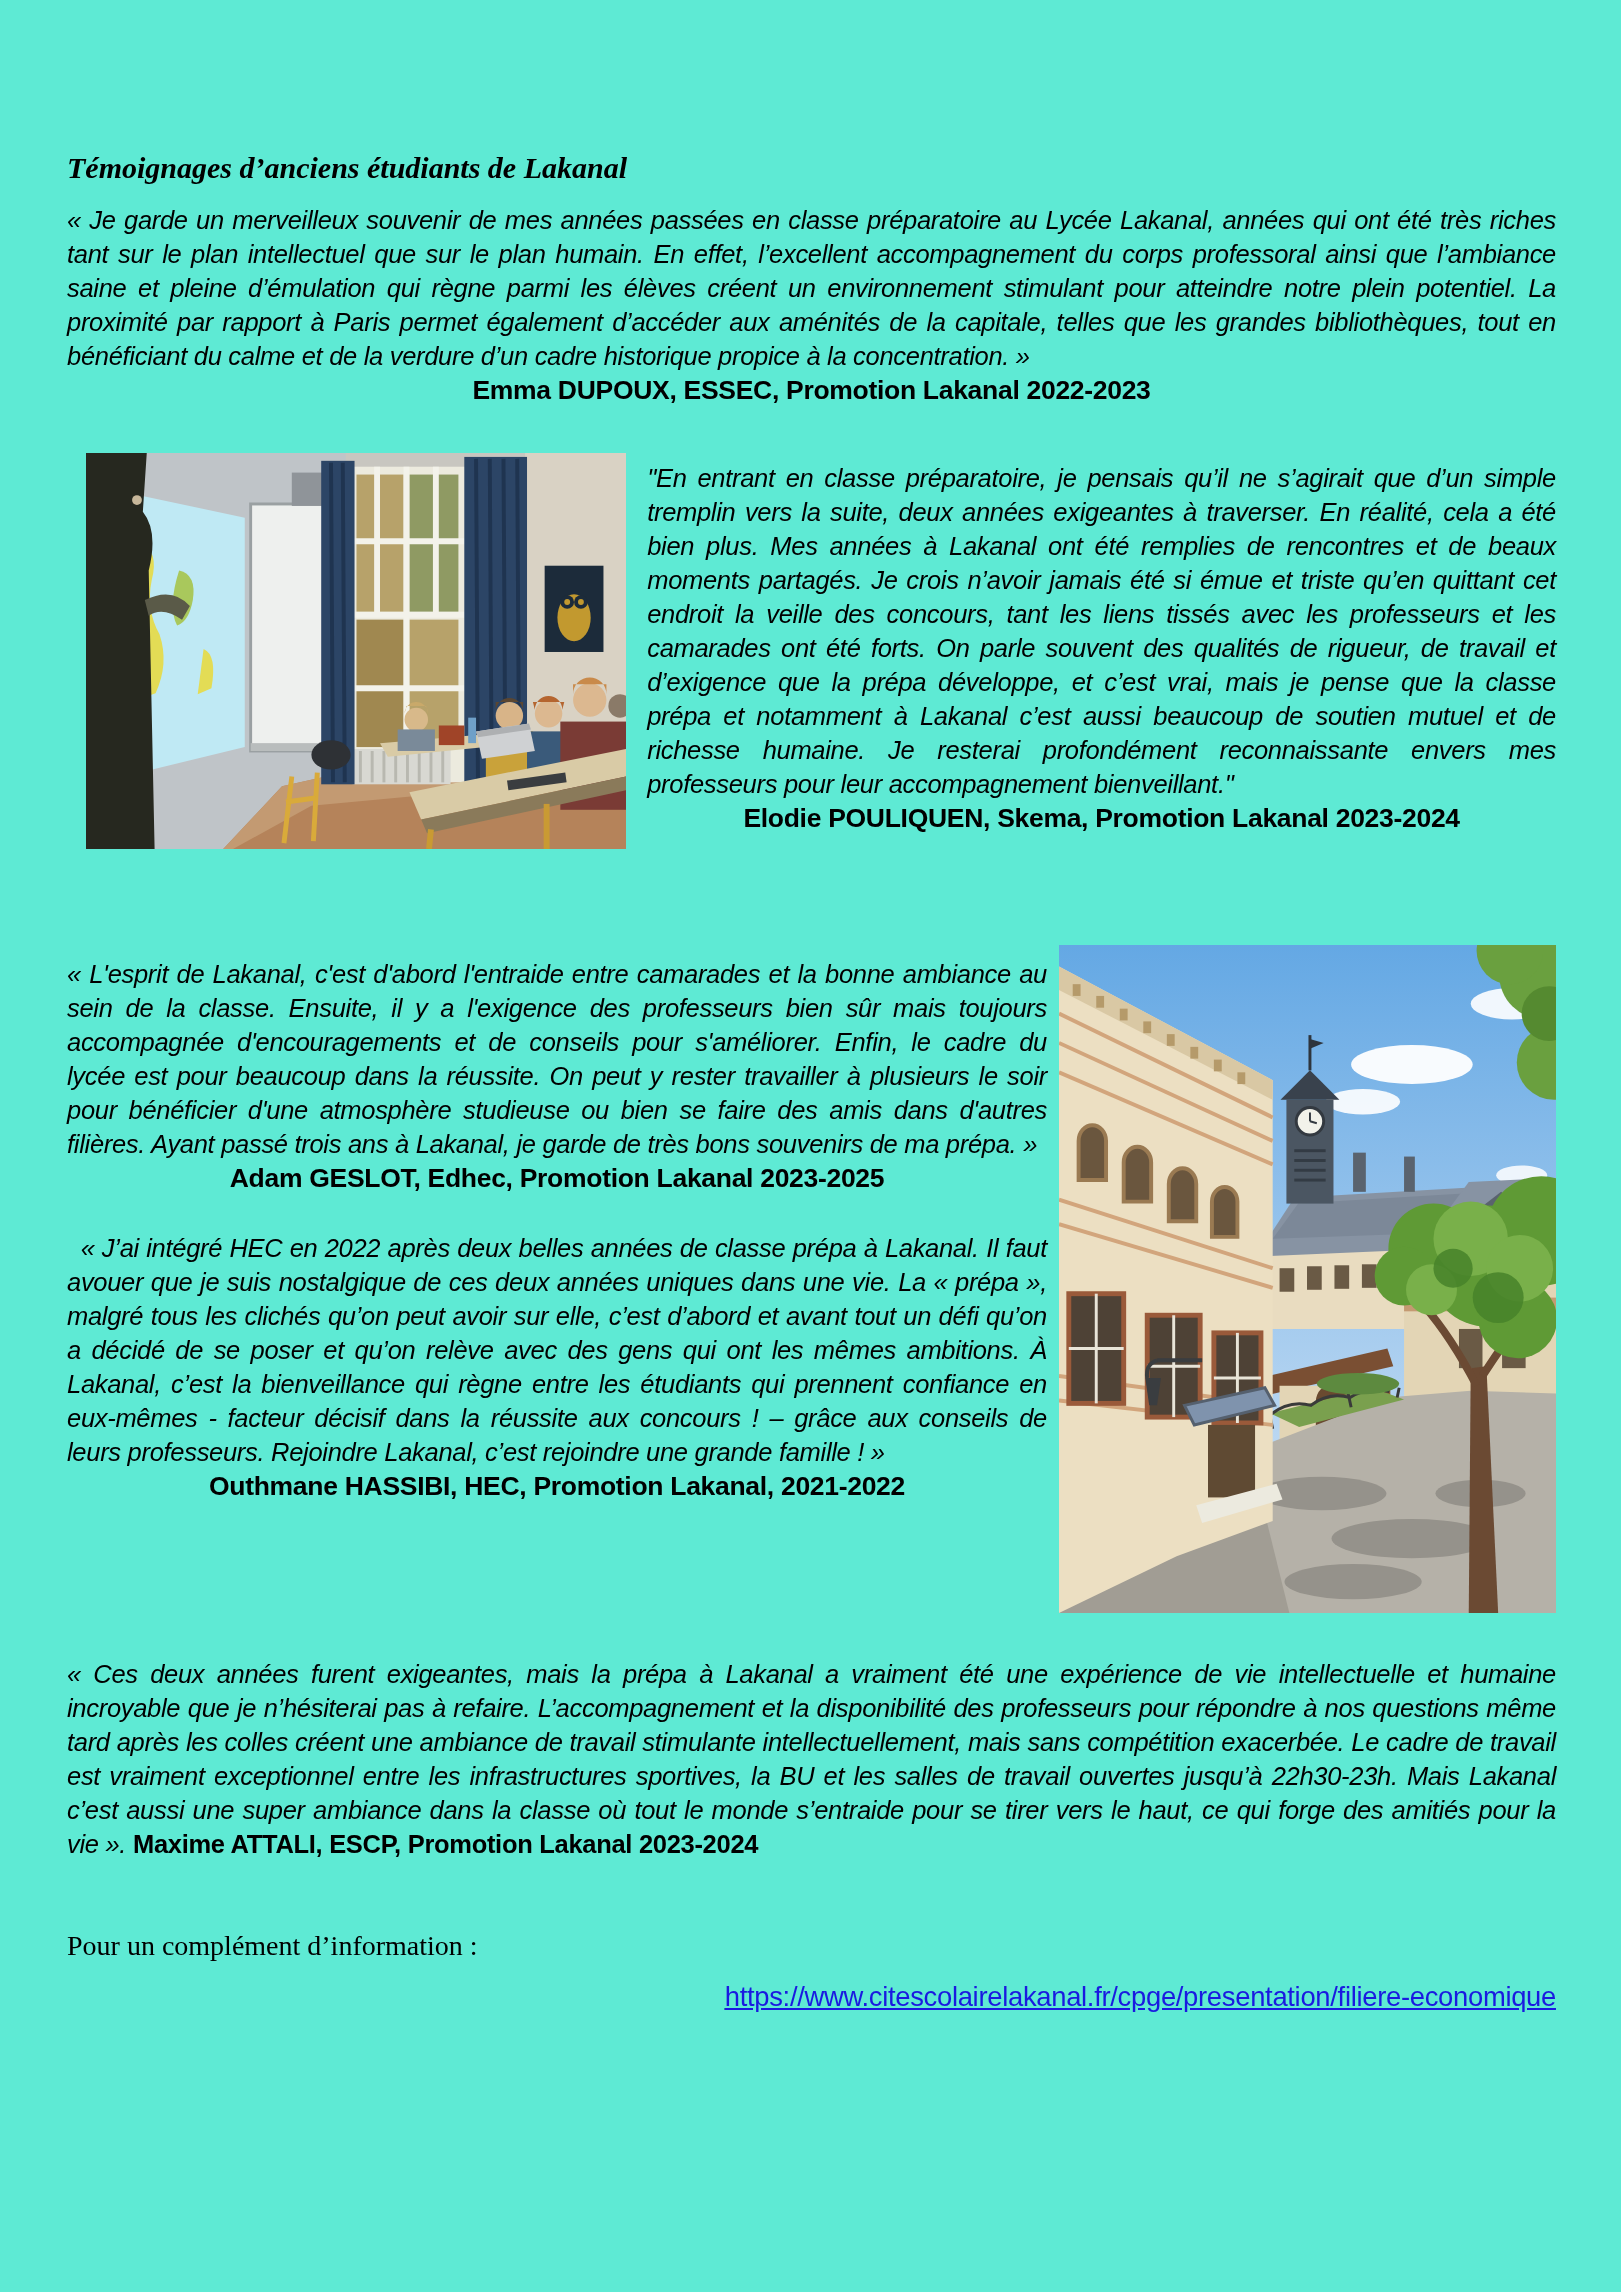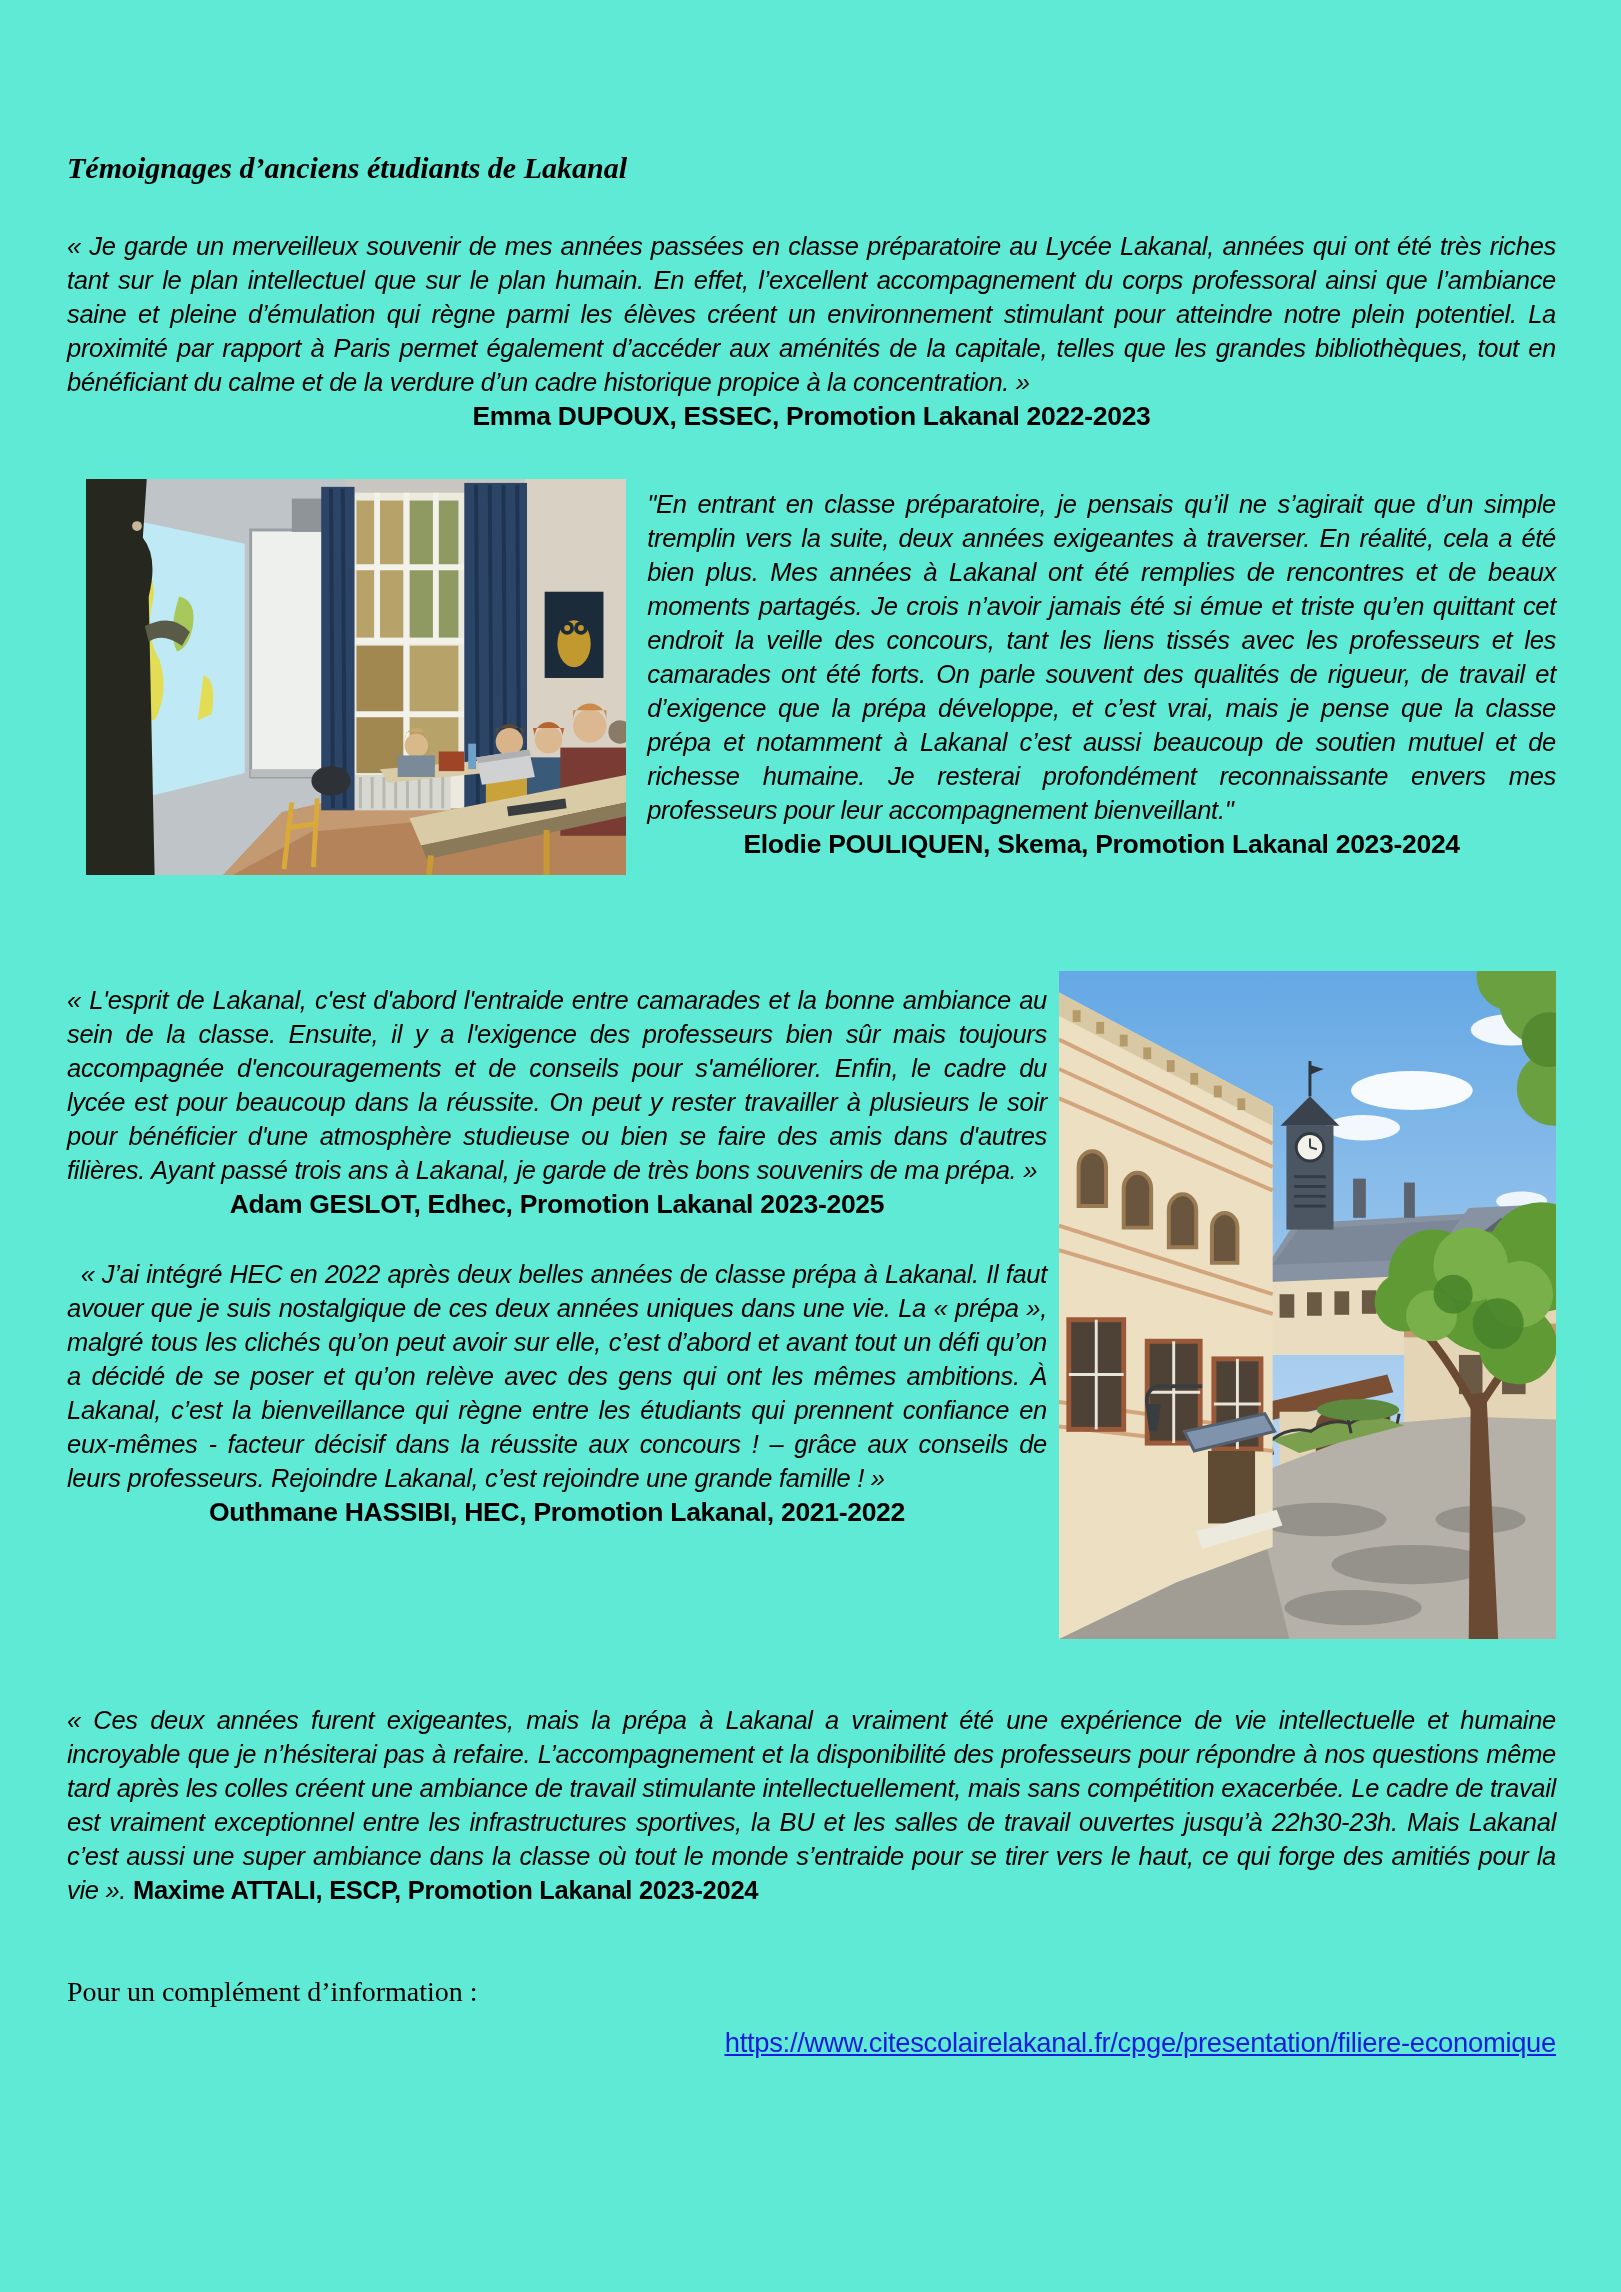--- a/index.html
+++ b/index.html
@@ -15,31 +15,31 @@
     font-style:italic; font-weight:bold; font-size:30px; line-height:37px;
   }
   .para {
     margin:0; font-style:italic; font-size:25.5px; line-height:34px;
     text-align:justify; letter-spacing:-0.3px;
   }
   .attr {
     margin:0; font-style:normal; font-weight:bold; font-size:26.5px; line-height:35px;
     text-align:center; letter-spacing:-0.3px;
   }
-  .p1 { margin-top:43px; }
+  .p1 { margin-top:17px; }
   .row { display:flex; align-items:flex-start; }
   .row2 { margin-top:45px; }
   .photo-frame { flex:none; overflow:hidden; }
   .classroom { width:540px; height:396px; margin-left:18.6px; }
   .col2 { width:910px; margin-left:21.6px; padding-top:7.8px; }
   .row3 { margin-top:96px; }
   .col3 { width:980px; flex:none; padding-top:11.8px; }
   .courtyard { width:497px; height:668px; margin-left:11.8px; }
   .t4 { margin-top:35px; text-indent:13.7px; }
-  .p5 { margin-top:64px; }
+  .p5 { margin-top:44px; }
   .bold-inline { font-style:normal; font-weight:bold; }
   .footer-intro {
     margin:65px 0 0 0; font-family:"Liberation Serif", serif;
     font-size:28px; line-height:39px;
   }
   .links { margin-top:7.8px; display:flex; flex-direction:column; align-items:flex-end;text-decoration:underline; }
   .link {
     color:var(--link-blue,#1a1ae0); text-decoration:underline;
     font-size:27.4px; line-height:48px; letter-spacing:-0.3px; cursor:pointer;
   }

